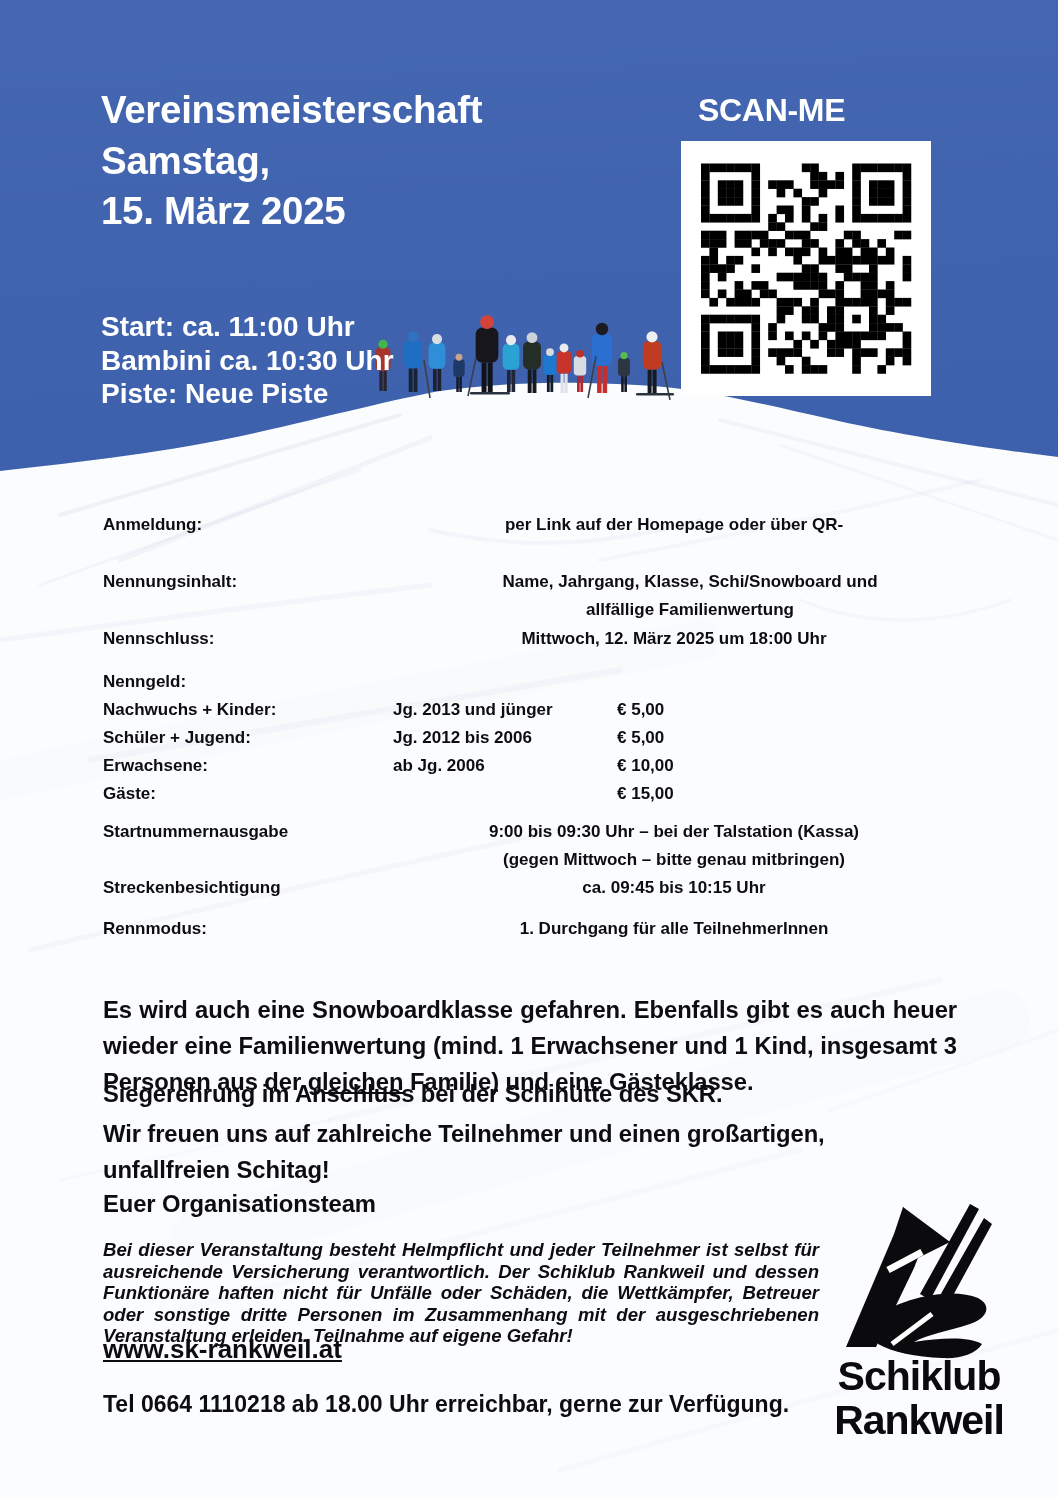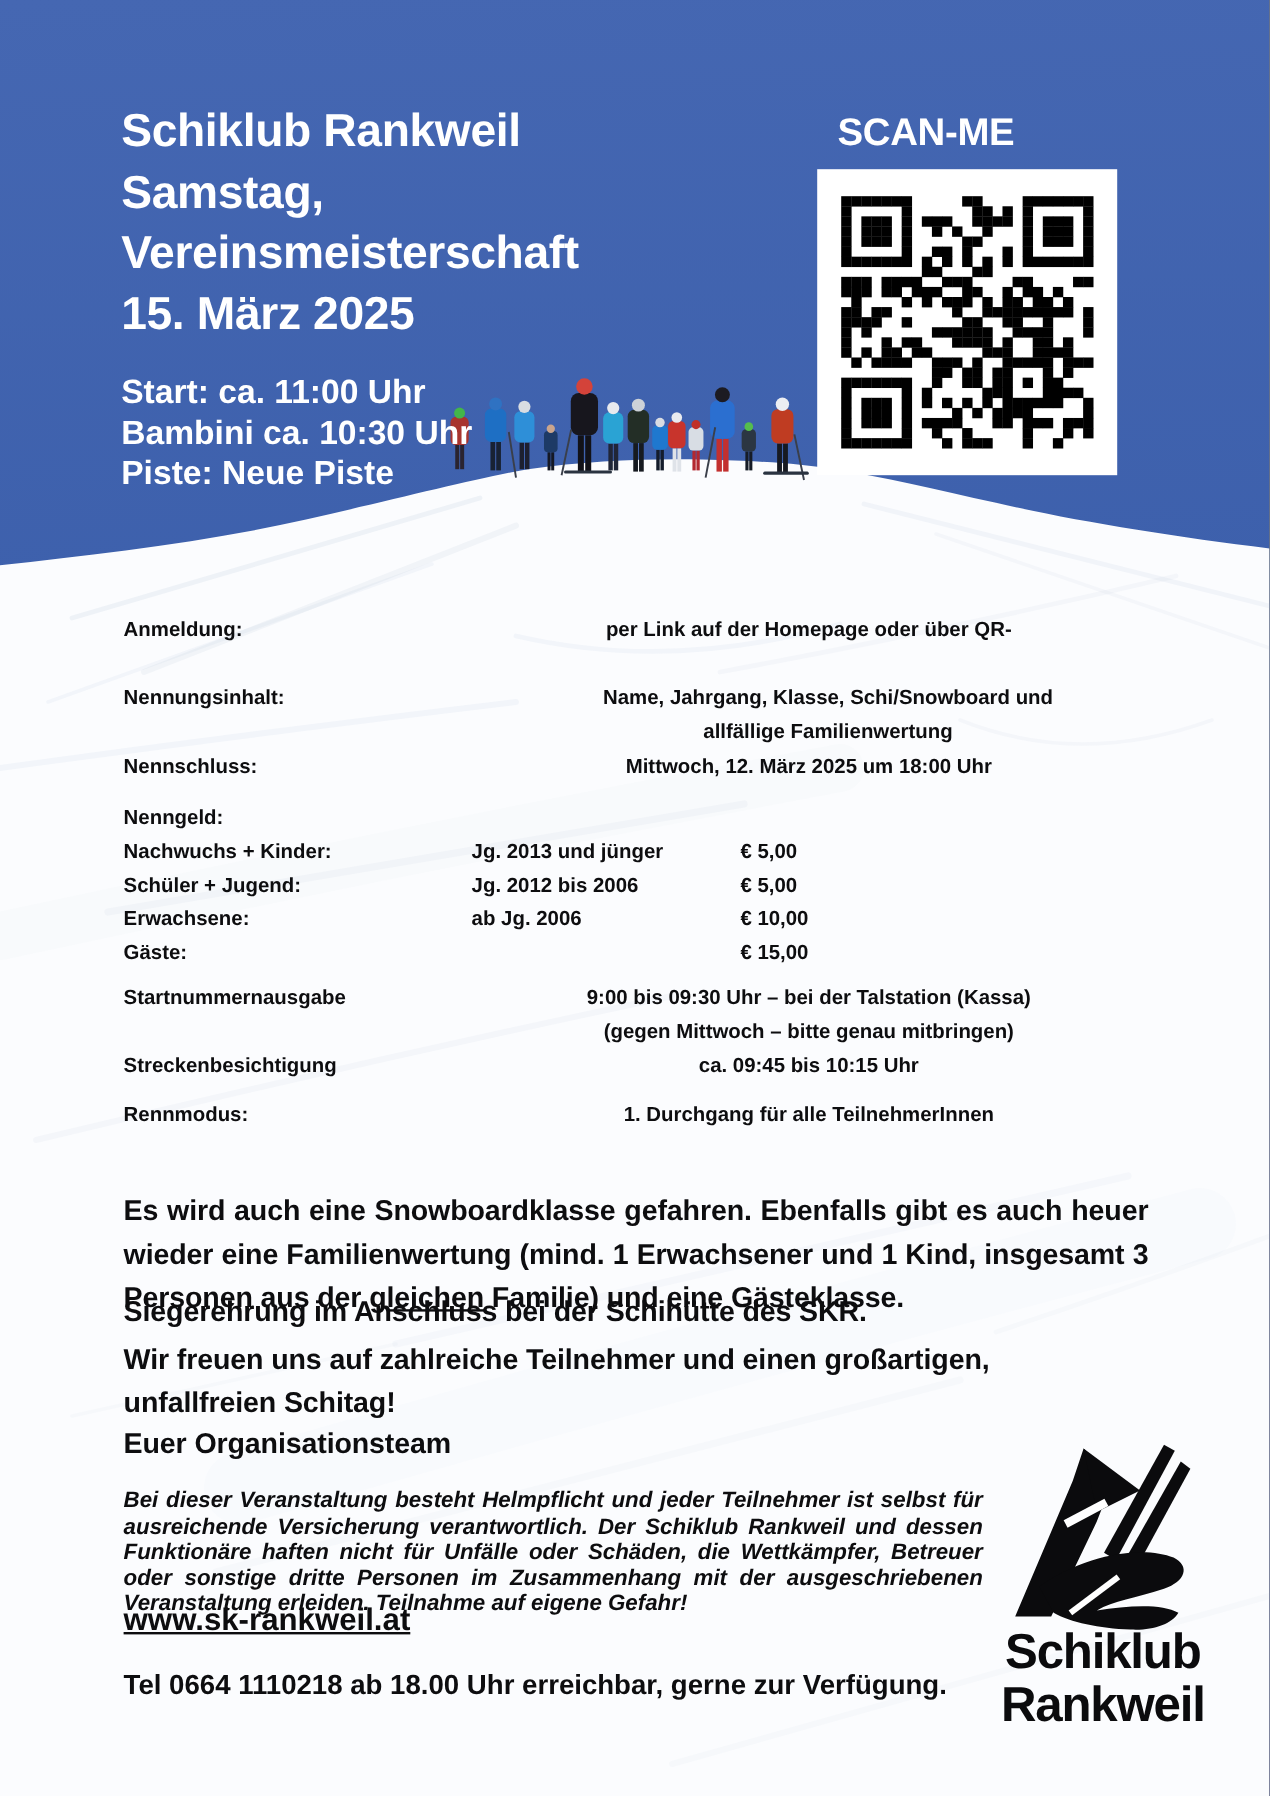--- a/index.html
+++ b/index.html
@@ -460,23 +460,22 @@
           <rect x="120.8" y="224.1" width="8.65" height="8.65"></rect>
           <rect x="129.2" y="224.1" width="8.65" height="8.65"></rect>
           <rect x="137.6" y="224.1" width="8.65" height="8.65"></rect>
           <rect x="171.2" y="224.1" width="8.65" height="8.65"></rect>
           <rect x="196.4" y="224.1" width="8.65" height="8.65"></rect>
         </g>
       </svg>
   </div>
 
   <div class="abs title">
-    <div>Schiklub Rankweil</div>
+    <div>Vereinsmeisterschaft</div>
     <div>Samstag,</div>
-    <div>Vereinsmeisterschaft</div>
     <div>15. März 2025</div>
   </div>
 
   <div class="abs scanme">SCAN-ME</div>
 
   <div class="abs sched">
     <div>Start: ca. 11:00 Uhr</div>
     <div>Bambini ca. 10:30 Uhr</div>
     <div>Piste: Neue Piste</div>
   </div>

